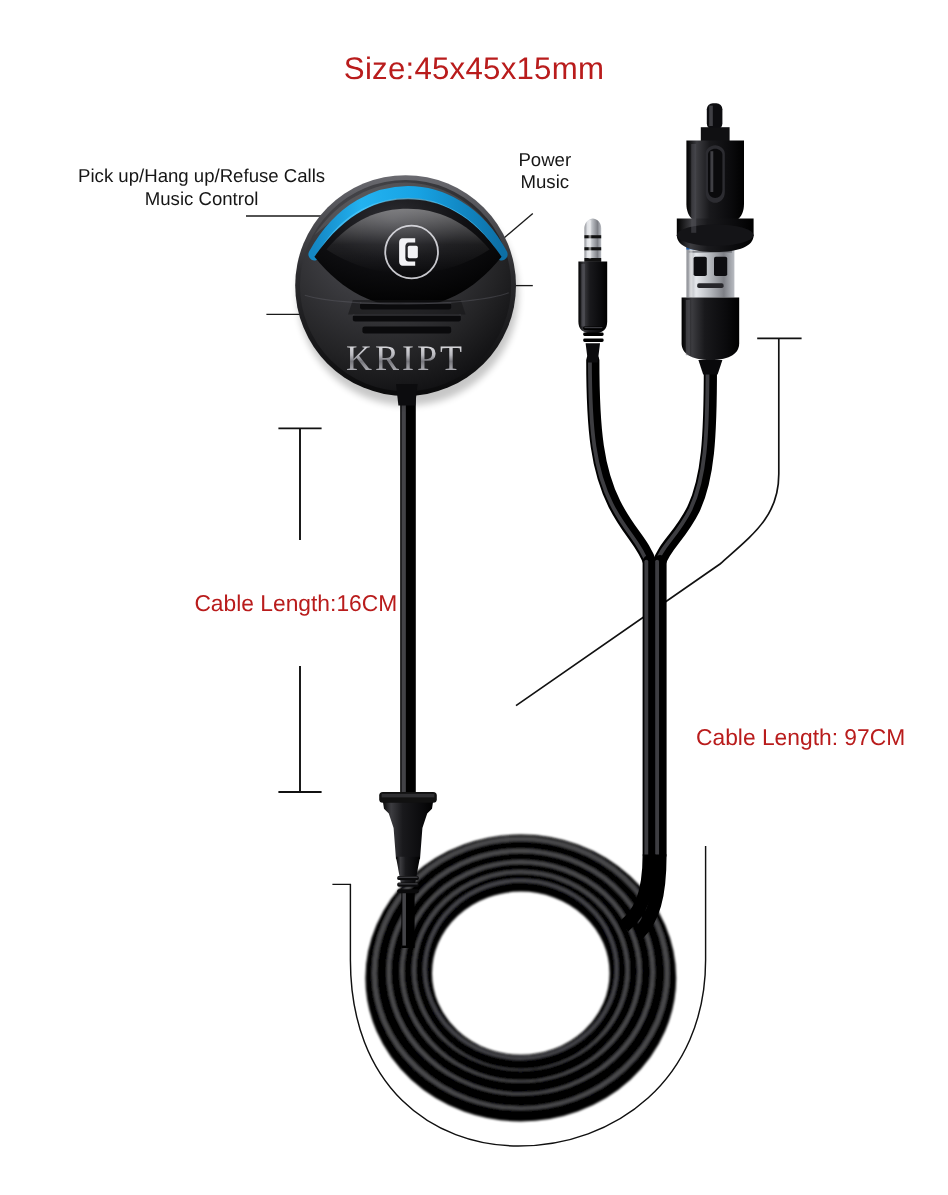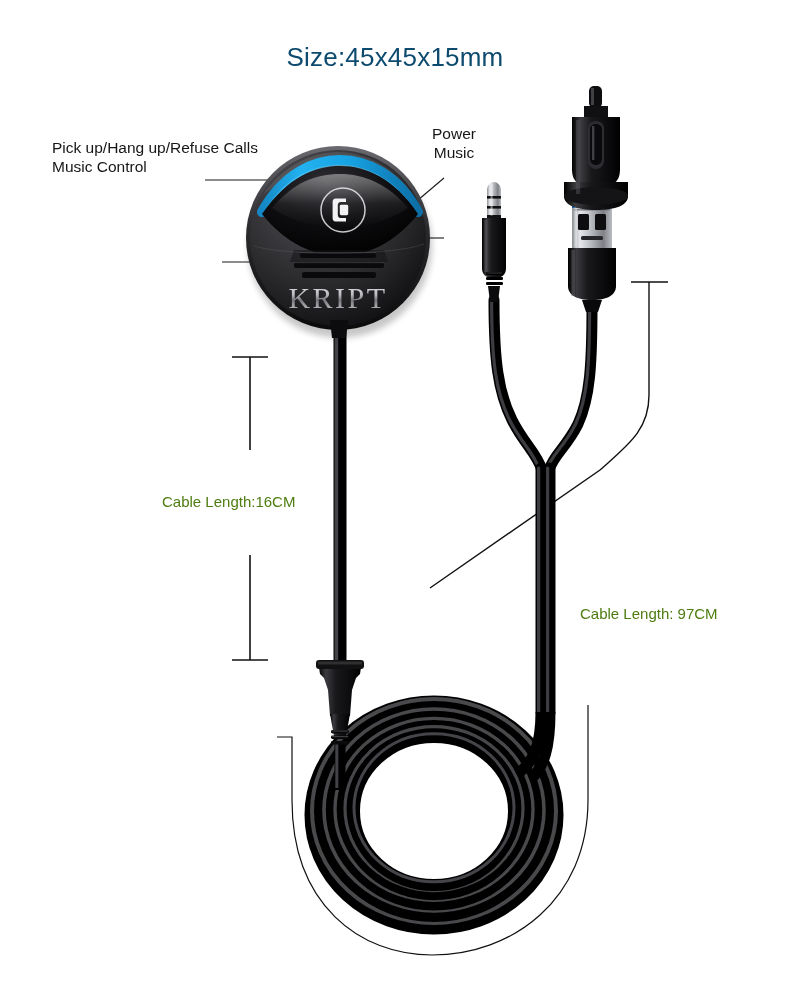--- a/index.html
+++ b/index.html
@@ -24,57 +24,57 @@
 
   
   .title {
     position: absolute;
     top: 42px;
     left: 0;
     width: 790px;
     text-align: center;
     font-size: 26px;
     letter-spacing: 0.2px;
-    color: #0c4a6e;
+    color: #b91c1c;
     white-space: nowrap;
   }
 
   
   .callout {
     position: absolute;
     font-size: 15.5px;
     line-height: 19px;
     color: #161616;
     white-space: nowrap;
   }
   .callout .ln { display: block; }
 
   #callout-control {
     left: 52px;
     top: 138px;
-    text-align: left;
+    text-align: center;
     width: 232px;
   }
   #callout-mic {
     left: 120px;
     top: 247px;
     text-align: center;
     width: 120px;
   }
   #callout-power {
     left: 414px;
     top: 124px;
     text-align: center;
     width: 80px;
   }
 
   .dim-label {
     position: absolute;
-    font-size: 15px;
-    color: #4d7c0f;
+    font-size: 19px;
+    color: #b91c1c;
     white-space: nowrap;
   }
   #label-cable-16 { left: 162px; top: 493px; }
   #label-cable-97 { left: 580px; top: 605px; }
 
   
   svg.layer {
     position: absolute;
     left: 0;
     top: 0;

